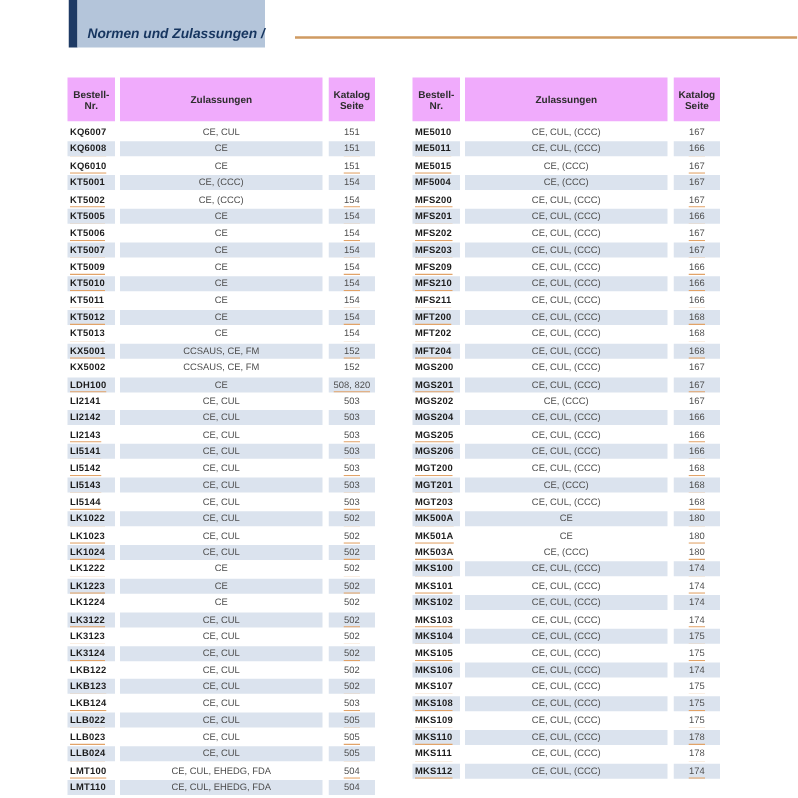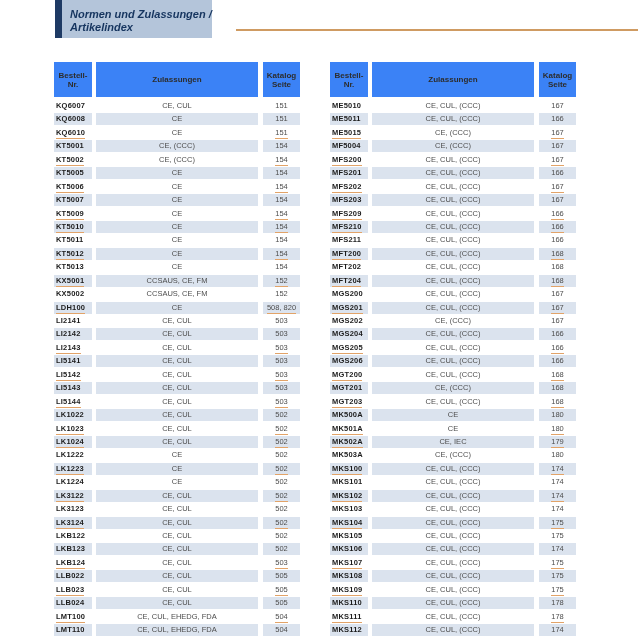--- a/index.html
+++ b/index.html
@@ -5,35 +5,35 @@
   html,body{margin:0;padding:0;background:#fff;}
   .page{
     position:relative;width:638px;height:638px;overflow:hidden;
     background:#fff;font-family:"Liberation Sans",sans-serif;
     -webkit-font-smoothing:antialiased;
   }
   
   .title-bar{position:absolute;left:55px;top:0;width:7px;height:38px;background:#1e3a64;}
   .title-box{
     position:absolute;left:62px;top:0;width:150px;height:38px;background:#b4c5da;
-    box-sizing:border-box;padding:8px 0 0 8px;
+    box-sizing:border-box;padding:21px 0 0 8px;
   }
   .title-line{
     font-size:11px;font-weight:bold;font-style:italic;color:#16355f;line-height:13px;
     white-space:nowrap;
   }
   .orange-rule{position:absolute;left:236px;top:29px;width:402px;height:2px;background:#cf9b62;}
   
   .tbl{position:absolute;top:62px;}
   .tbl.left{left:54px;}
   .tbl.right{left:330px;}
   .hdr-row,.data-row{display:flex;}
   .hdr-row{height:35px;margin-bottom:3px;}
   .hdr-cell{
-    background:#3b82f6;display:flex;flex-direction:column;align-items:center;justify-content:center;
+    background:#f0abfc;display:flex;flex-direction:column;align-items:center;justify-content:center;
     font-size:8px;font-weight:bold;color:#2d2d2d;line-height:9px;text-align:center;
   }
   .data-row{height:13.45px;align-items:flex-start;}
   .cell{
     height:12px;line-height:12px;font-size:7.5px;color:#4d4d4d;
     box-sizing:border-box;overflow:hidden;white-space:nowrap;
   }
   .c1{width:38px;}
   .c2{width:162px;margin-left:4px;text-align:center;}
   .c3{width:37px;margin-left:5px;text-align:center;}
@@ -50,21 +50,20 @@
 </style>
 </head>
 <body>
 
 <div class="page">
 
   <div class="title-bar"></div>
 
   <div class="title-box">
     <div class="title-line">Normen und Zulassungen /</div>
-    <div class="title-line">Artikelindex</div>
   </div>
 
   <div class="orange-rule"></div>
 
   <div class="tbl left" id="tbl-left">
       <div class="hdr-row">
         <div class="hdr-cell c1">
           <div>Bestell-</div>
           <div>Nr.</div>
         </div>
@@ -409,25 +408,20 @@
       <div class="data-row striped">
         <div class="cell c1"><span class="code-link">MK500A</span></div>
         <div class="cell c2">CE</div>
         <div class="cell c3"><span class="page-link">180</span></div>
       </div>
       <div class="data-row">
         <div class="cell c1"><span class="code-link">MK501A</span></div>
         <div class="cell c2">CE</div>
         <div class="cell c3"><span class="page-link">180</span></div>
       </div>
-      <div class="data-row striped">
-        <div class="cell c1"><span class="code-link">MK502A</span></div>
-        <div class="cell c2">CE, IEC</div>
-        <div class="cell c3"><span class="page-link">179</span></div>
-      </div>
       <div class="data-row">
         <div class="cell c1"><span class="code-link">MK503A</span></div>
         <div class="cell c2">CE, (CCC)</div>
         <div class="cell c3"><span class="page-link">180</span></div>
       </div>
       <div class="data-row striped">
         <div class="cell c1"><span class="code-link">MKS100</span></div>
         <div class="cell c2">CE, CUL, (CCC)</div>
         <div class="cell c3"><span class="page-link">174</span></div>
       </div>

